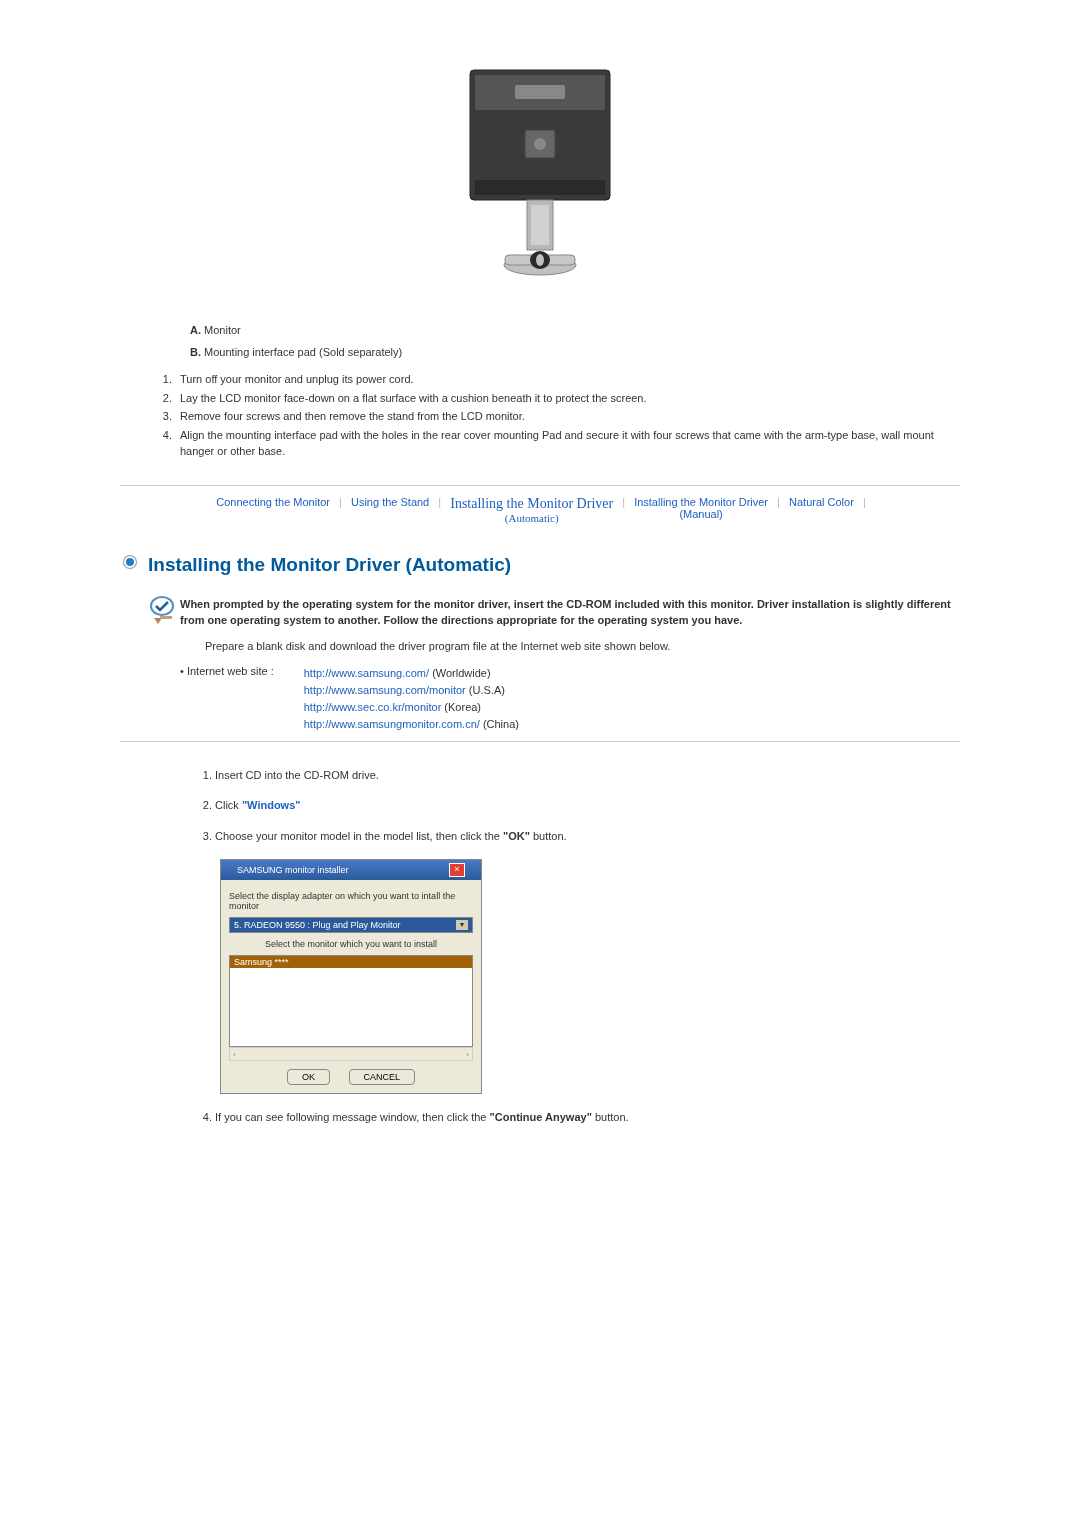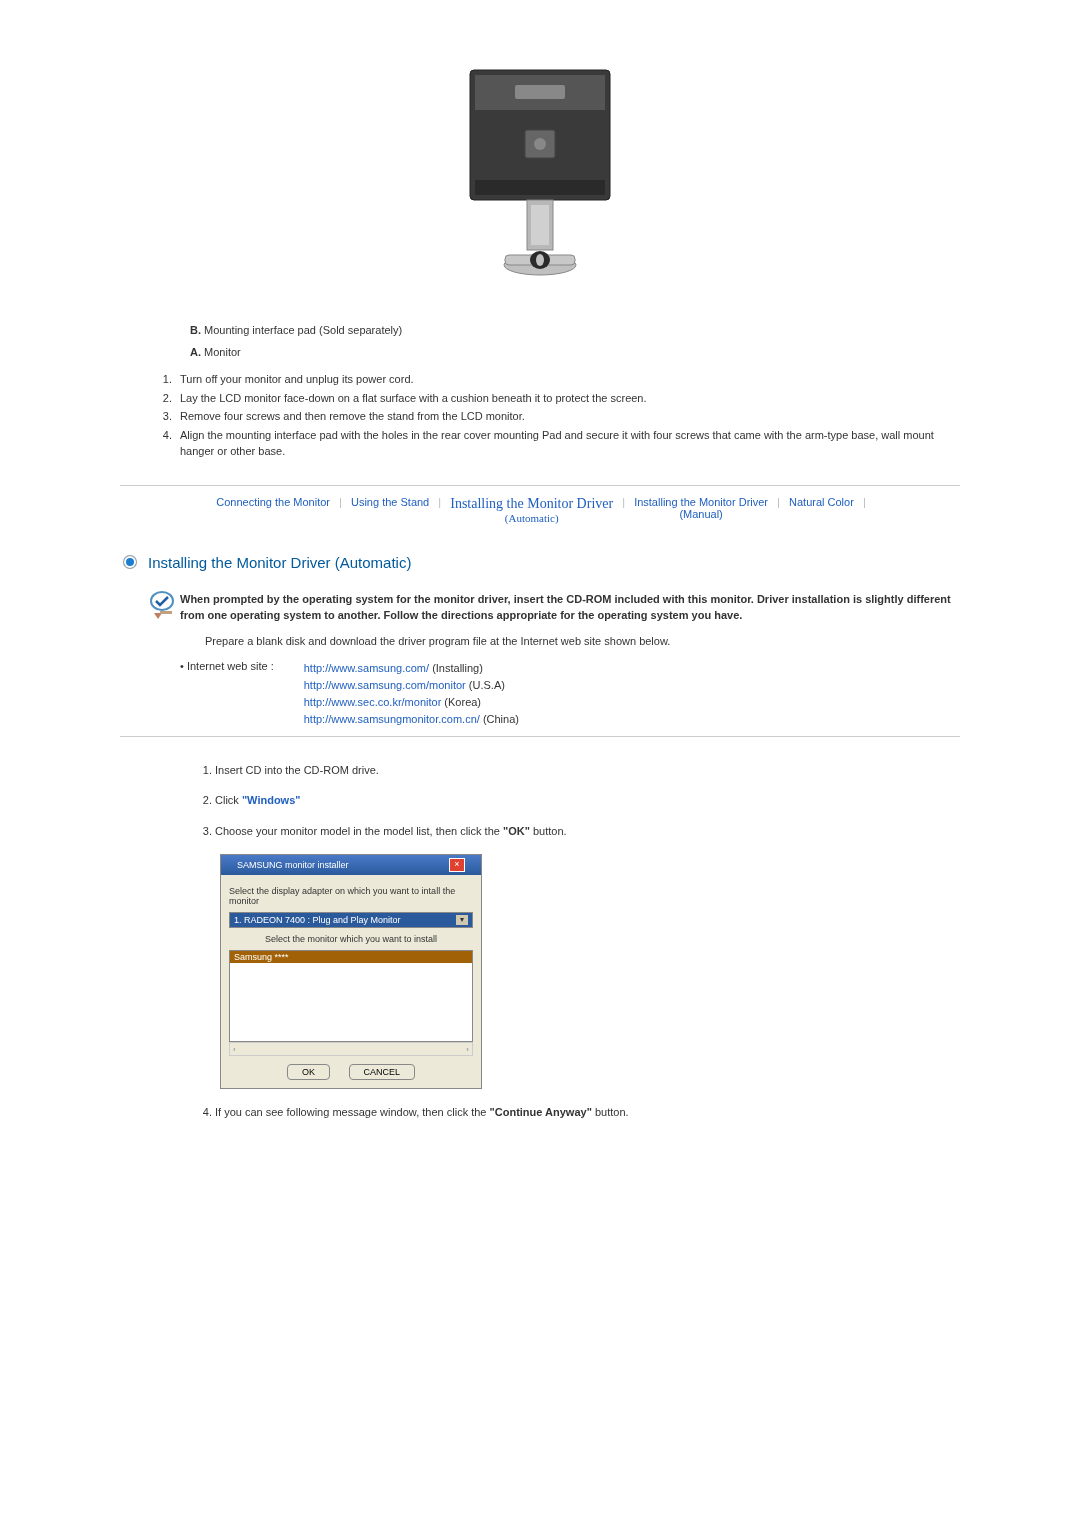--- a/index.html
+++ b/index.html
@@ -69,22 +69,22 @@
       color: #bbbbbb;
       padding: 0 2px;
     }
     .nav-links .subline {
       display: block;
       text-align: center;
       font-size: 11px;
     }
     .section-header {
       color: #005a9c;
-      font-size: 15px;
-      font-weight: normal;
+      font-size: 19px;
+      font-weight: bold;
       margin: 30px 0 20px 28px;
       position: relative;
     }
     .section-bullet {
       position: absolute;
       left: -24px;
       top: 2px;
       width: 12px;
       height: 12px;
       border-radius: 50%;
@@ -264,26 +264,26 @@
       <rect x="86" y="145" width="18" height="40" fill="#d0d0d0"></rect>
       <ellipse cx="95" cy="205" rx="36" ry="10" fill="#c0c0c0" stroke="#888888"></ellipse>
       <rect x="60" y="195" width="70" height="10" rx="4" fill="#c8c8c8" stroke="#888888"></rect>
       <ellipse cx="95" cy="200" rx="10" ry="9" fill="#2a2a2a"></ellipse>
       <ellipse cx="95" cy="200" rx="4" ry="6" fill="#c0c0c0"></ellipse>
     </svg>
   </div>
 
   <div class="list-labels">
     <div>
+      <b>A.</b>
+      <span>Monitor</span>
+    </div>
+    <div>
       <b>B.</b>
       <span>Mounting interface pad (Sold separately)</span>
-    </div>
-    <div>
-      <b>A.</b>
-      <span>Monitor</span>
     </div>
   </div>
 
   <ol class="numbered">
     <li>Turn off your monitor and unplug its power cord.</li>
     <li>Lay the LCD monitor face-down on a flat surface with a cushion beneath it to protect the screen.</li>
     <li>Remove four screws and then remove the stand from the LCD monitor.</li>
     <li>Align the mounting interface pad with the holes in the rear cover mounting Pad and secure it with four screws that came with the arm-type base, wall mount hanger or other base.</li>
   </ol>
 
@@ -322,21 +322,21 @@
     </svg>
     <div class="intro-text">When prompted by the operating system for the monitor driver, insert the CD-ROM included with this monitor. Driver installation is slightly different from one operating system to another. Follow the directions appropriate for the operating system you have.</div>
   </div>
 
   <div class="prepare-text">Prepare a blank disk and download the driver program file at the Internet web site shown below.</div>
 
   <div class="links-table">
     <div class="label-col">Internet web site :</div>
     <div class="links-col">
       <div class="link-row">
-        <a href="#">http://www.samsung.com/</a><span> (Installing)</span>
+        <a href="#">http://www.samsung.com/</a><span> (Worldwide)</span>
       </div>
       <div class="link-row">
         <a href="#">http://www.samsung.com/monitor</a><span> (U.S.A)</span>
       </div>
       <div class="link-row">
         <a href="#">http://www.sec.co.kr/monitor</a><span> (Korea)</span>
       </div>
       <div class="link-row">
         <a href="#">http://www.samsungmonitor.com.cn/</a><span> (China)</span>
       </div>
@@ -356,21 +356,21 @@
   </ol>
 
   <div class="installer-window">
     <div class="installer-title">
       <span>SAMSUNG monitor installer</span>
       <span class="close">×</span>
     </div>
     <div class="installer-body">
       <div class="installer-label">Select the display adapter on which you want to intall the monitor</div>
       <div class="installer-dropdown">
-        <span>1. RADEON 7400 : Plug and Play Monitor</span>
+        <span>5. RADEON 9550 : Plug and Play Monitor</span>
         <span class="dd-arrow">▾</span>
       </div>
       <div class="installer-label" style="text-align:center;margin-top:6px;">Select the monitor which you want to install</div>
       <div class="installer-list">
         <div class="installer-list-item">Samsung ****</div>
       </div>
       <div class="installer-scroll">
         <span>‹</span>
         <span>›</span>
       </div>

